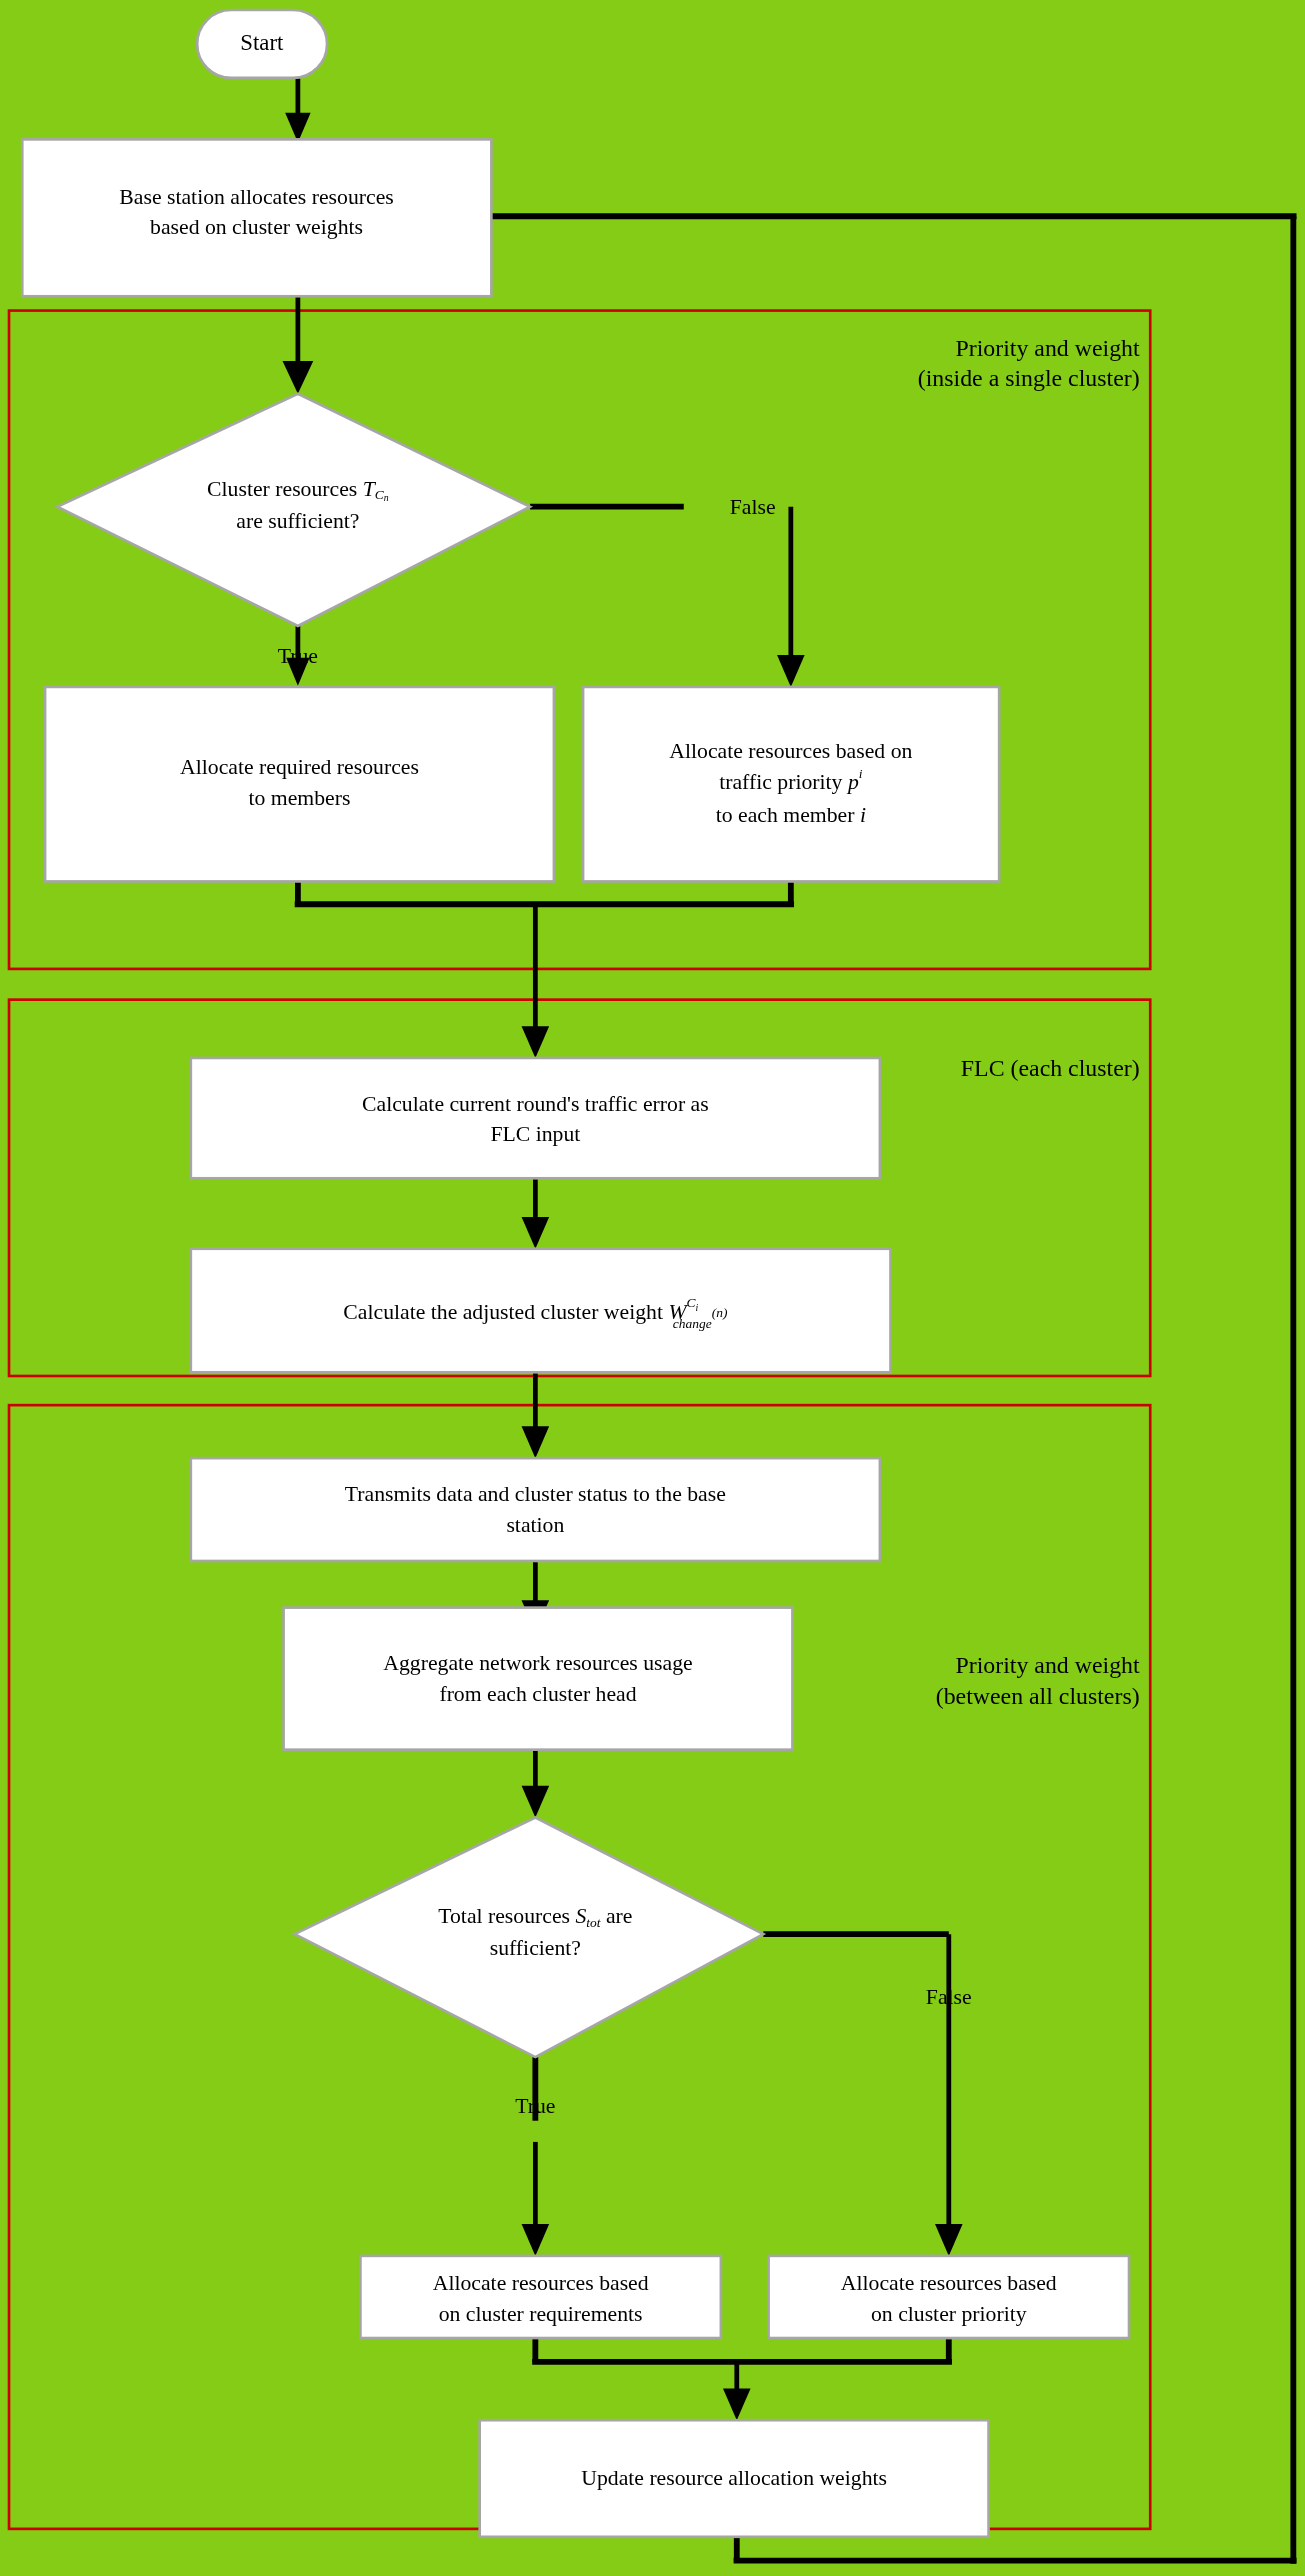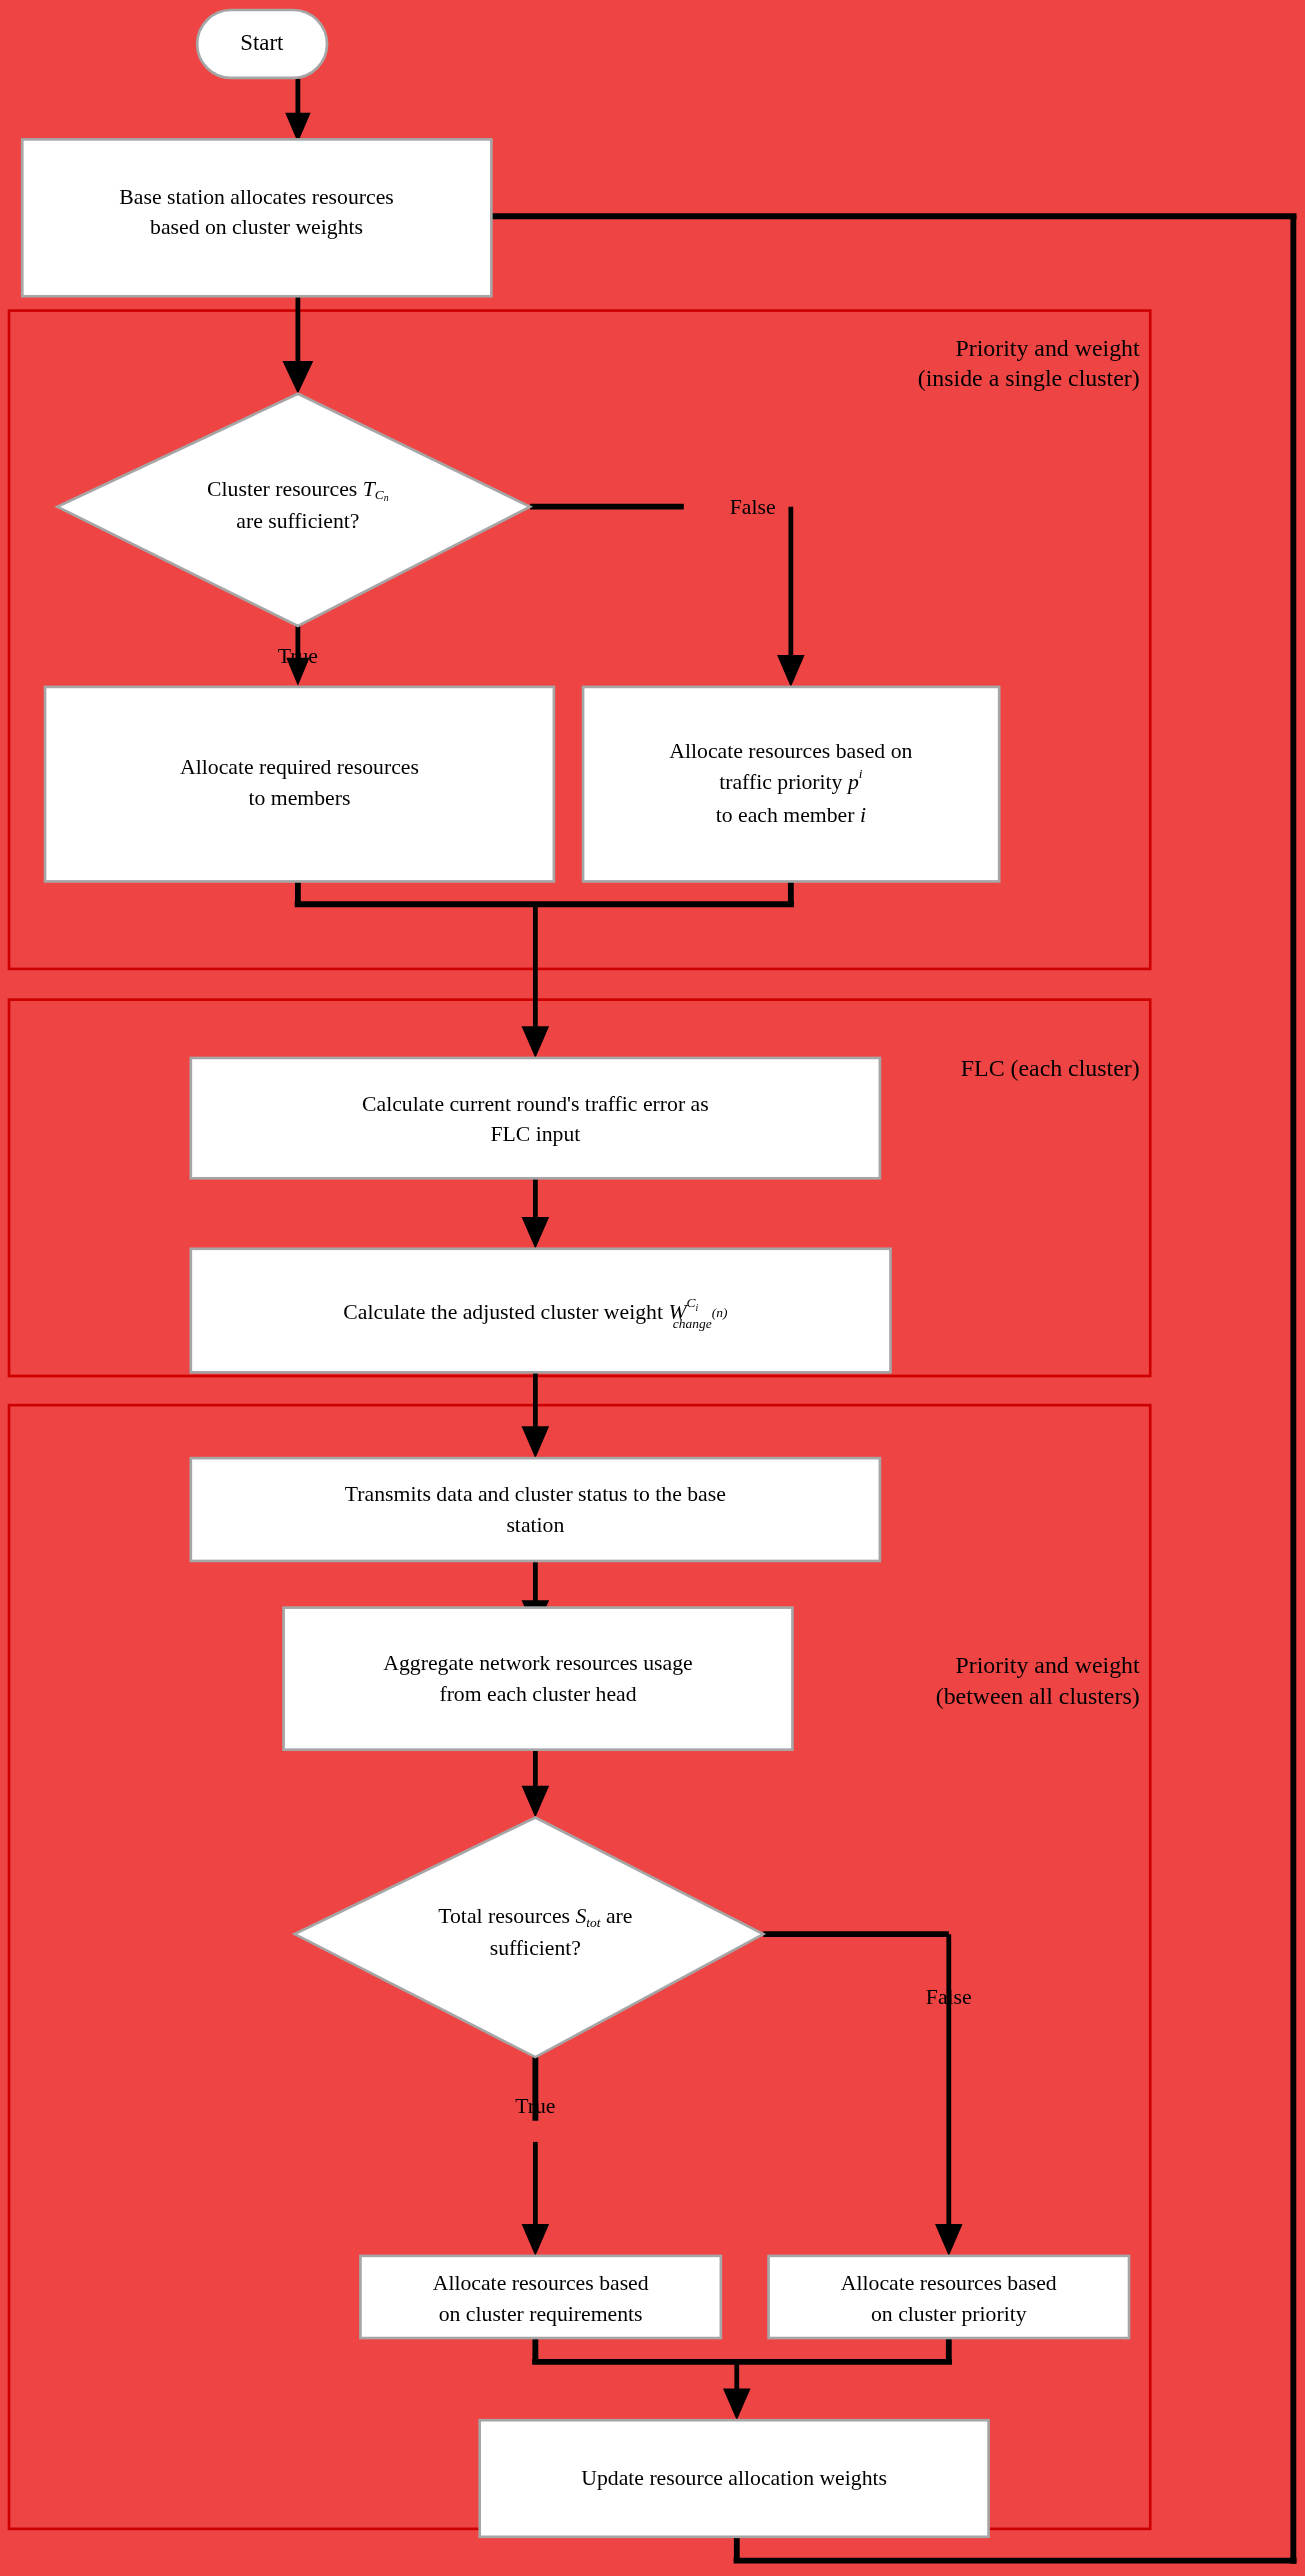--- a/index.html
+++ b/index.html
@@ -4,21 +4,21 @@
 <style>
   html, body {
     margin: 0;
     padding: 0;
     background: #ffffff;
   }
   #page {
     position: relative;
     width: 1305px;
     height: 2576px;
-    background: #ef4444;
+    background: #84cc16;
     font-family: "Liberation Serif", "DejaVu Serif", serif;
     overflow: hidden;
   }
   #flow-svg {
     position: absolute;
     top: 0;
     left: 0;
     width: 1305px;
     height: 2576px;
   }

